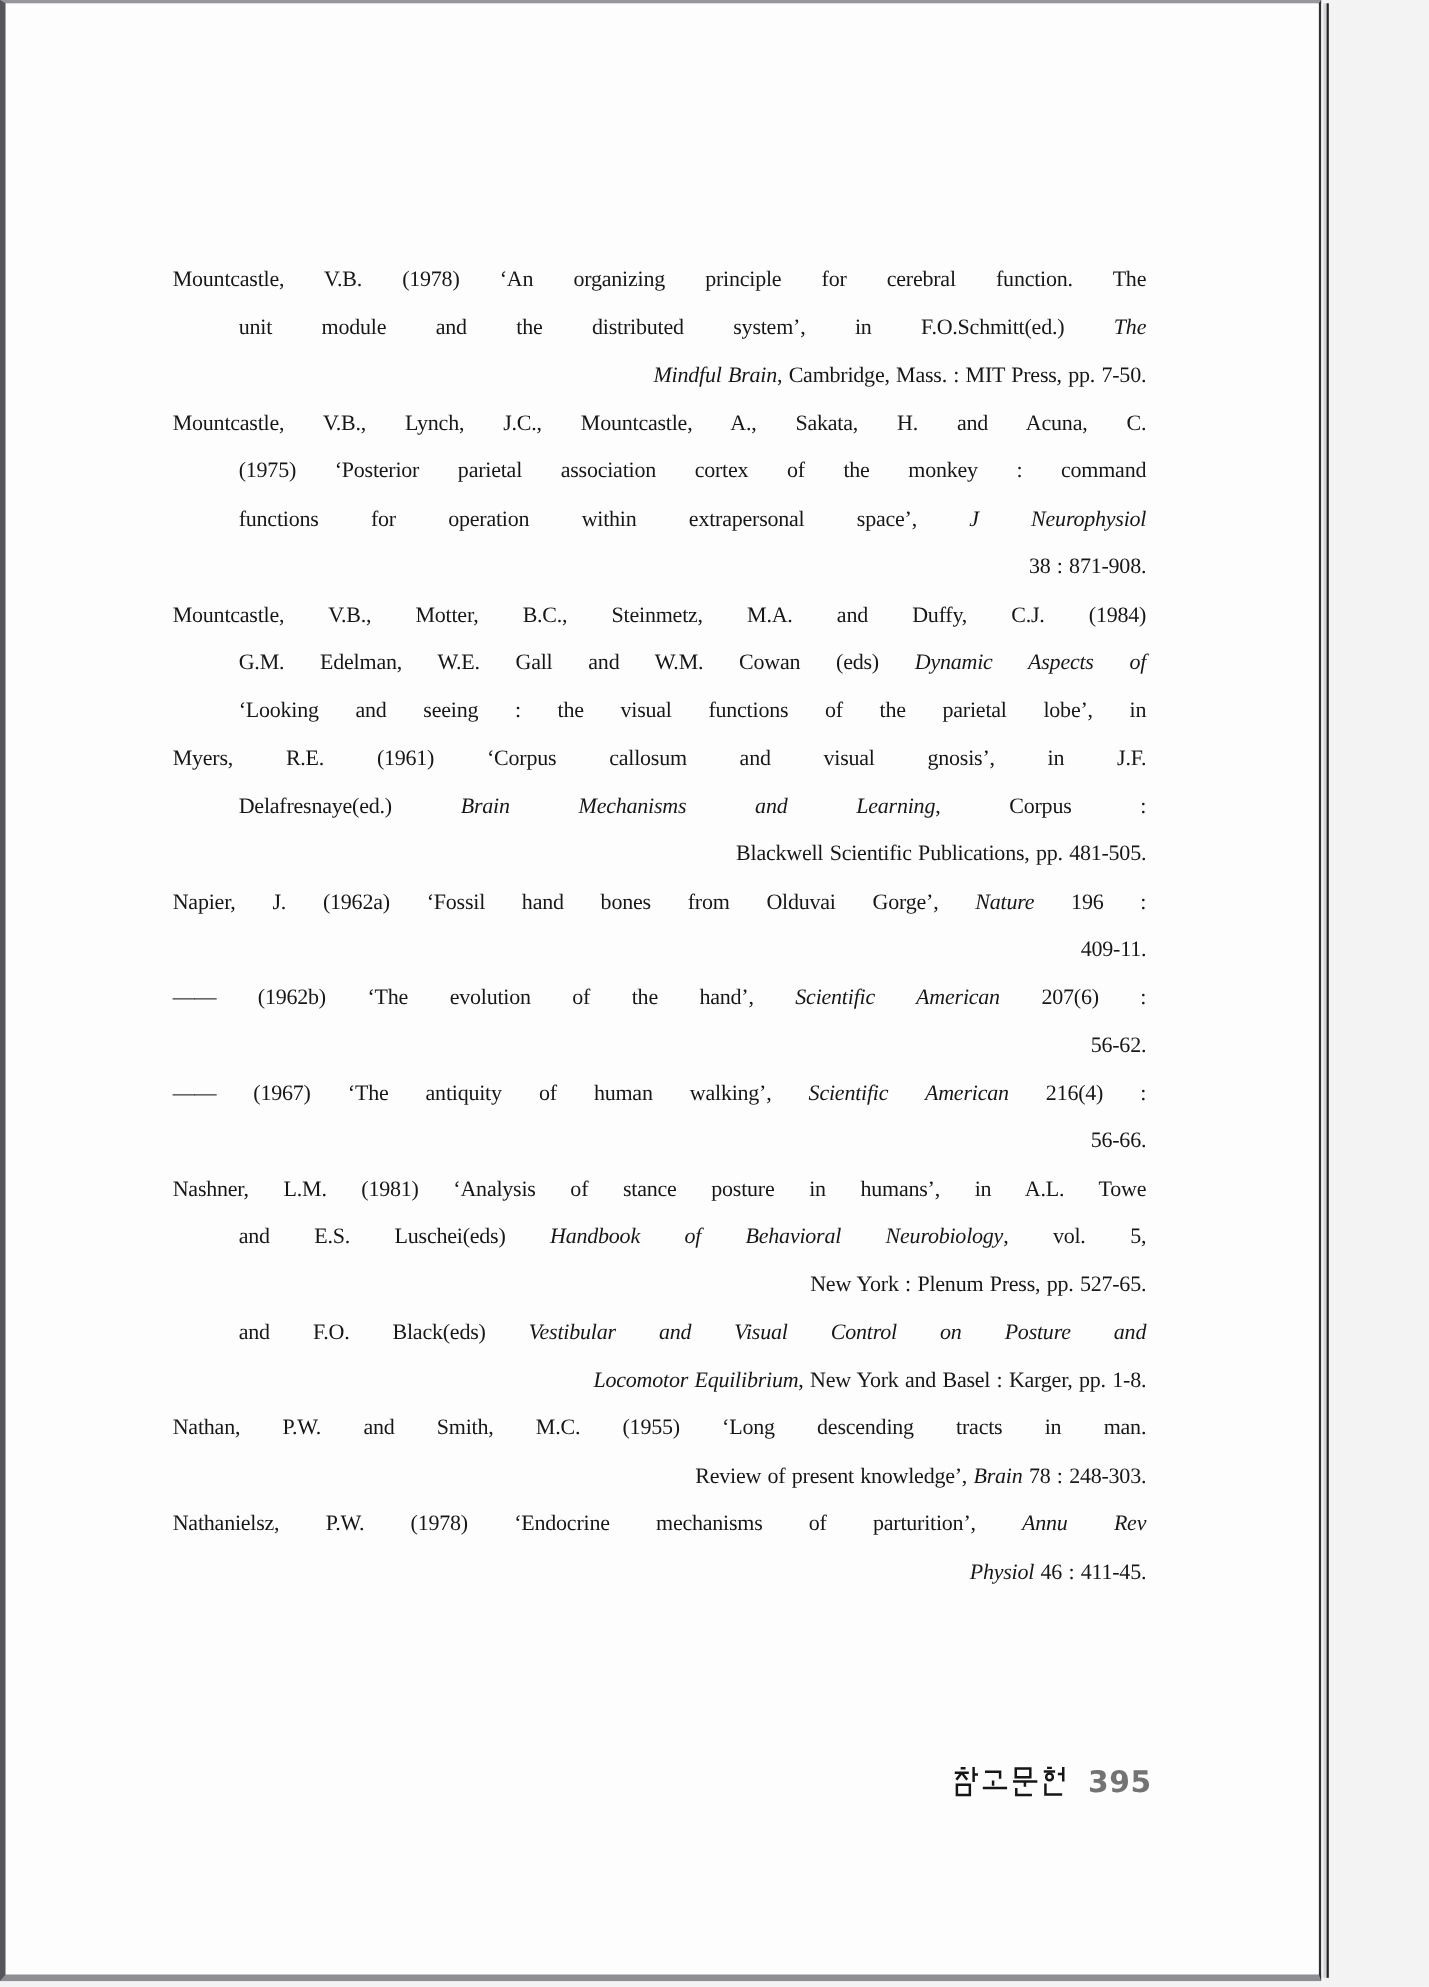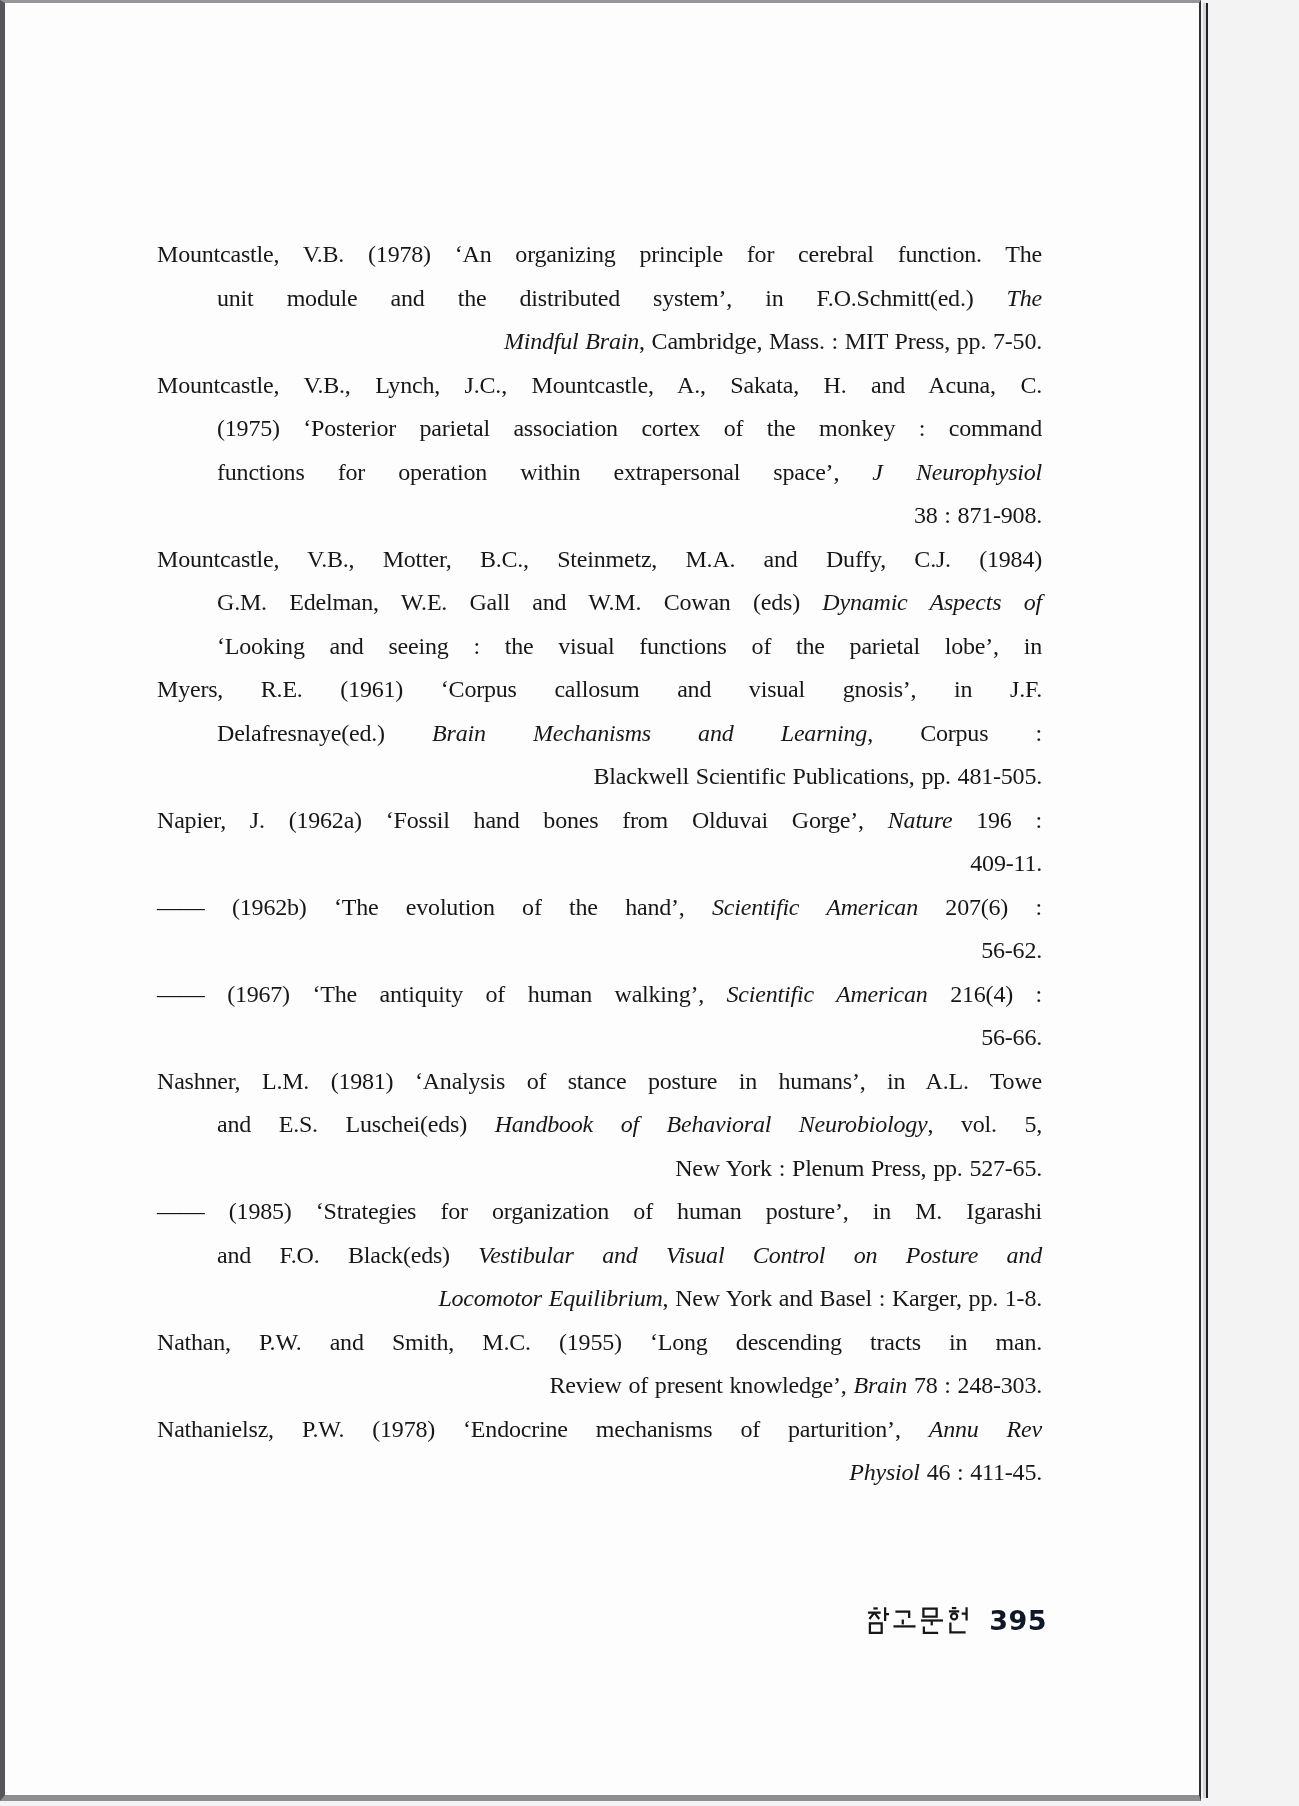--- a/index.html
+++ b/index.html
@@ -25,21 +25,21 @@
     position: absolute; left: 1203px; top: 3px;
     width: 3px; height: 1795px;
     background: #d6d6d8;
     border-right: 2px solid #232326;
   }
 
   
   .refs {
     position: absolute; left: 152px; top: 230px;
     width: 885px;
-    font-size: 24px;
+    font-size: 20px;
     line-height: 43.5px;
     color: #171717;
     letter-spacing: -0.2px;
     word-spacing: 1px;
   }
   .ln { text-align: right; }
   .ln.j  { text-align: justify; text-align-last: justify; }
   .ln.i1 { padding-left: 60px; }
   .ln i  { }
 
@@ -51,21 +51,21 @@
     color: #121212;
     white-space: nowrap;
   }
   .footer svg { vertical-align: -5px; }
   .footer .num {
     font-family: "DejaVu Sans", sans-serif;
     font-weight: 700;
     font-size: 27px;
     letter-spacing: 0.5px;
     margin-left: 14px;
-    color: #0f172a;
+    color: #737373;
   }
 </style>
 </head>
 <body>
 
 <div class="stage">
   <div class="page">
 
     <div class="refs">
         <div class="ln i0 j"><span>Mountcastle, V.B. (1978) ‘An organizing principle for cerebral function. The</span></div>
@@ -83,21 +83,20 @@
         <div class="ln i1"><span>Blackwell Scientific Publications, pp. 481-505.</span></div>
         <div class="ln i0 j"><span>Napier, J. (1962a) ‘Fossil hand bones from Olduvai Gorge’, </span><i>Nature</i><span> 196 :</span></div>
         <div class="ln i1"><span>409-11.</span></div>
         <div class="ln i0 j"><span>—— (1962b) ‘The evolution of the hand’, </span><i>Scientific American</i><span> 207(6) :</span></div>
         <div class="ln i1"><span>56-62.</span></div>
         <div class="ln i0 j"><span>—— (1967) ‘The antiquity of human walking’, </span><i>Scientific American</i><span> 216(4) :</span></div>
         <div class="ln i1"><span>56-66.</span></div>
         <div class="ln i0 j"><span>Nashner, L.M. (1981) ‘Analysis of stance posture in humans’, in A.L. Towe</span></div>
         <div class="ln i1 j"><span>and E.S. Luschei(eds) </span><i>Handbook of Behavioral Neurobiology</i><span>, vol. 5,</span></div>
         <div class="ln i1"><span>New York : Plenum Press, pp. 527-65.</span></div>
-        <div class="ln i0 j"><span>—— (1985) ‘Strategies for organization of human posture’, in M. Igarashi</span></div>
         <div class="ln i1 j"><span>and F.O. Black(eds) </span><i>Vestibular and Visual Control on Posture and</i></div>
         <div class="ln i1"><i>Locomotor Equilibrium</i><span>, New York and Basel : Karger, pp. 1-8.</span></div>
         <div class="ln i0 j"><span>Nathan, P.W. and Smith, M.C. (1955) ‘Long descending tracts in man.</span></div>
         <div class="ln i1"><span>Review of present knowledge’, </span><i>Brain</i><span> 78 : 248-303.</span></div>
         <div class="ln i0 j"><span>Nathanielsz, P.W. (1978) ‘Endocrine mechanisms of parturition’, </span><i>Annu Rev</i></div>
         <div class="ln i1"><i>Physiol</i><span> 46 : 411-45.</span></div>
       </div>
 
     <div class="footer">
       

